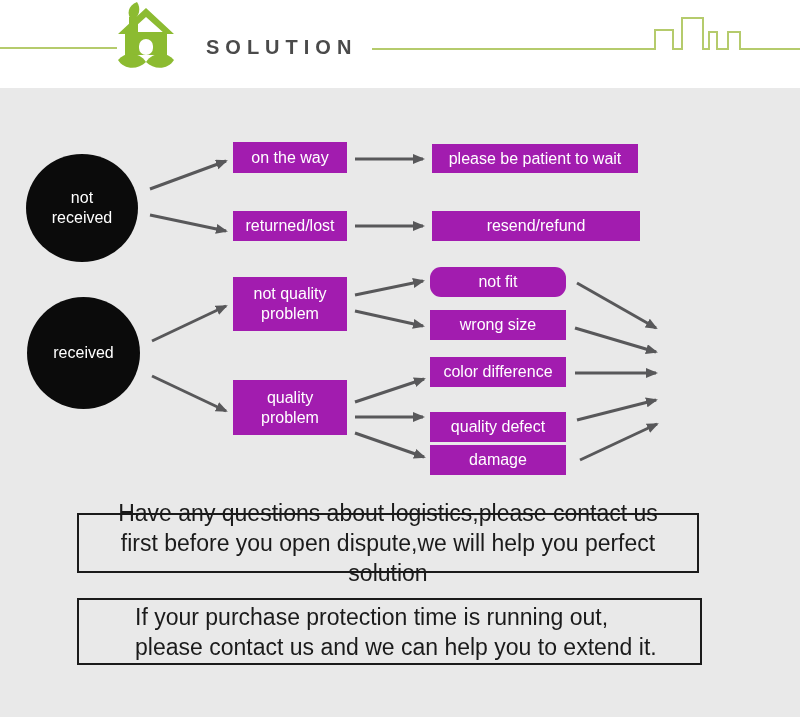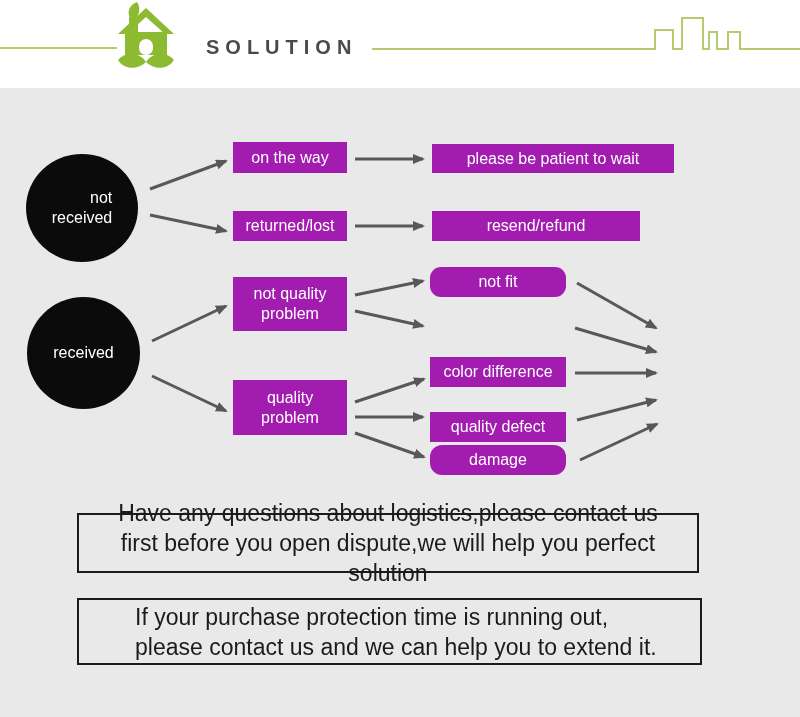--- a/index.html
+++ b/index.html
@@ -14,21 +14,21 @@
   .title{
     position:absolute;left:206px;top:36px;font-size:20px;font-weight:bold;
     letter-spacing:6px;color:#4a4a4a;white-space:nowrap;
   }
   .skyline{position:absolute;left:372px;top:0;width:428px;height:60px;}
   
   .flow{position:absolute;left:0;top:88px;width:800px;height:629px;background:#e9e9e9;}
   .arrow-layer{position:absolute;left:0;top:0;width:800px;height:629px;}
   .circle{
     position:absolute;background:#0b0b0b;border-radius:50%;color:#ffffff;
-    display:flex;align-items:center;justify-content:center;text-align:right;
+    display:flex;align-items:center;justify-content:center;text-align:center;
     font-size:16px;line-height:1.25;white-space:pre-line;
   }
   .box{
     position:absolute;background:#a21caf;color:#ffffff;
     display:flex;align-items:center;justify-content:center;text-align:center;
     font-size:16px;line-height:1.25;white-space:pre-line;
   }
   
   .note{
     position:absolute;border:2px solid #1b1b1b;color:#1b1b1b;
@@ -96,31 +96,32 @@
         <line x1="577" y1="332" x2="656" y2="312" marker-end="url(#ah)"></line>
         <line x1="580" y1="372" x2="657" y2="336" marker-end="url(#ah)"></line>
       </g>
     </svg>
 
     <div class="circle" style="left:26px;top:66px;width:112px;height:108px;">not
 received</div>
     <div class="circle" style="left:27px;top:209px;width:113px;height:112px;">received</div>
 
     <div class="box" style="left:233px;top:54px;width:114px;height:31px;">on the way</div>
-    <div class="box" style="left:432px;top:56px;width:242px;height:29px;">please be patient to wait</div>
+    <div class="box" style="left:432px;top:56px;width:206px;height:29px;">please be patient to wait</div>
     <div class="box" style="left:233px;top:123px;width:114px;height:30px;">returned/lost</div>
     <div class="box" style="left:432px;top:123px;width:208px;height:30px;">resend/refund</div>
     <div class="box" style="left:233px;top:189px;width:114px;height:54px;">not quality
 problem</div>
     <div class="box" style="left:430px;top:179px;width:136px;height:30px;border-radius:11px;">not fit</div>
+    <div class="box" style="left:430px;top:222px;width:136px;height:30px;">wrong size</div>
     <div class="box" style="left:430px;top:269px;width:136px;height:30px;">color difference</div>
     <div class="box" style="left:233px;top:292px;width:114px;height:55px;">quality
 problem</div>
     <div class="box" style="left:430px;top:324px;width:136px;height:30px;">quality defect</div>
-    <div class="box" style="left:430px;top:357px;width:136px;height:30px;border-radius:12px;">damage</div>
+    <div class="box" style="left:430px;top:357px;width:136px;height:30px;">damage</div>
 
     <div class="note lefted" style="left:77px;top:510px;width:565px;height:63px;">
       <div>If your purchase protection time is running out,</div>
       <div>please contact us and we can help you to extend it.</div>
     </div>
     <div class="note centered" style="left:77px;top:425px;width:618px;height:56px;">
       <div>Have any questions about logistics,please contact us</div>
       <div>first before you open dispute,we will help you perfect solution</div>
     </div>
 

